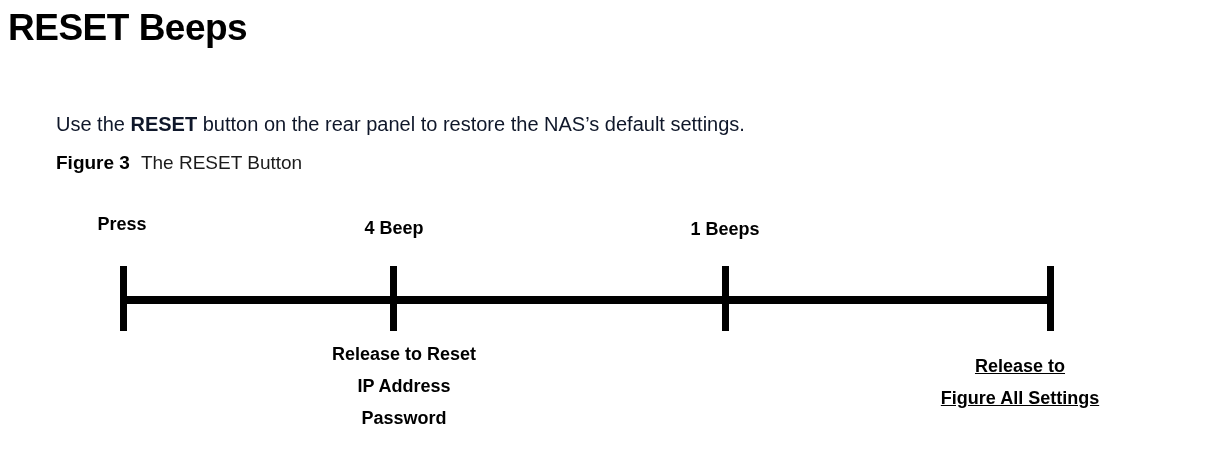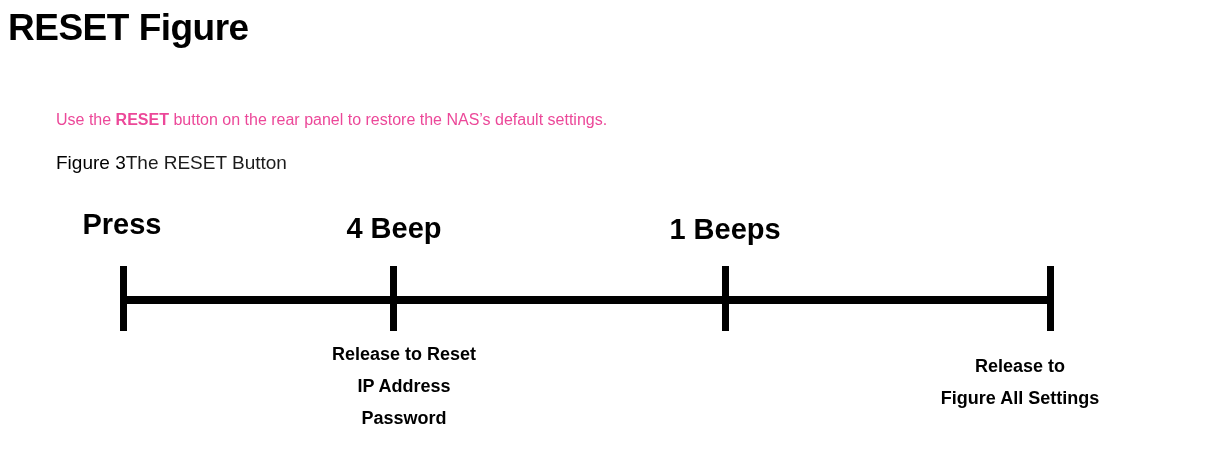--- a/index.html
+++ b/index.html
@@ -27,43 +27,44 @@
     line-height: 48px;
     color: #000;
     white-space: nowrap;
   }
 
   
   #intro-paragraph {
     position: absolute;
     left: 56px;
     top: 90px;
-    font-size: 16px;
+    font-size: 20px;
     line-height: 28px;
-    color: #ec4899;
+    color: #0f172a;
     white-space: nowrap;
     font-weight: normal;
   }
   #intro-paragraph .strong {
     font-weight: bold;
   }
 
   
   #figure-caption {
     position: absolute;
     left: 56px;
     top: 150px;
     font-size: 19px;
     line-height: 26px;
     white-space: nowrap;
     color: #1b1b1b;
   }
   #figure-caption .caption-label {
-    font-weight: normal;
+    font-weight: bold;
     color: #000;
+    margin-right: 11px;
   }
 
   
   #timeline-figure {
     position: absolute;
     left: 0;
     top: 0;
     width: 1216px;
     height: 454px;
   }
@@ -84,21 +85,21 @@
     height: 65px;
     background: #000;
   }
   .tick-press   { left: 120px; }
   .tick-beep1   { left: 390px; }
   .tick-beep2   { left: 722px; }
   .tick-end     { left: 1047px; }
 
   .marker-label {
     position: absolute;
-    font-size: 29px;
+    font-size: 18px;
     font-weight: bold;
     line-height: 26px;
     text-align: center;
     white-space: nowrap;
     color: #000;
   }
   .label-press   { left: 22px;  top: 211px; width: 200px; }
   .label-beep1   { left: 294px; top: 215px; width: 200px; }
   .label-beep2   { left: 625px; top: 216px; width: 200px; }
   .label-span    { left: 765px; top: 265px; width: 280px; }
@@ -106,28 +107,28 @@
   .outcome-block {
     position: absolute;
     font-size: 18px;
     font-weight: bold;
     line-height: 32px;
     text-align: center;
     white-space: nowrap;
     color: #000;
   }
   .outcome-reset { left: 264px; top: 338px; width: 280px; }
-  .outcome-clear { left: 880px; top: 350px; width: 280px; }
+  .outcome-clear { left: 880px; top: 350px; width: 280px; text-decoration: underline; }
   .outcome-clear .line,
   .outcome-reset .line { display: block; }
 </style>
 </head>
 <body>
 
-<div id="page-title">RESET Figure</div>
+<div id="page-title">RESET Beeps</div>
 
 <p id="intro-paragraph"><span>Use the </span><span class="strong">RESET</span><span> button on the rear panel to restore the NAS’s default settings.</span></p>
 
 <div id="figure-caption"><span class="caption-label">Figure 3</span><span class="caption-text">The RESET Button</span></div>
 
 <div id="timeline-figure">
 
   <div class="axis-line"></div>
 
   <div class="tick tick-press"></div>

